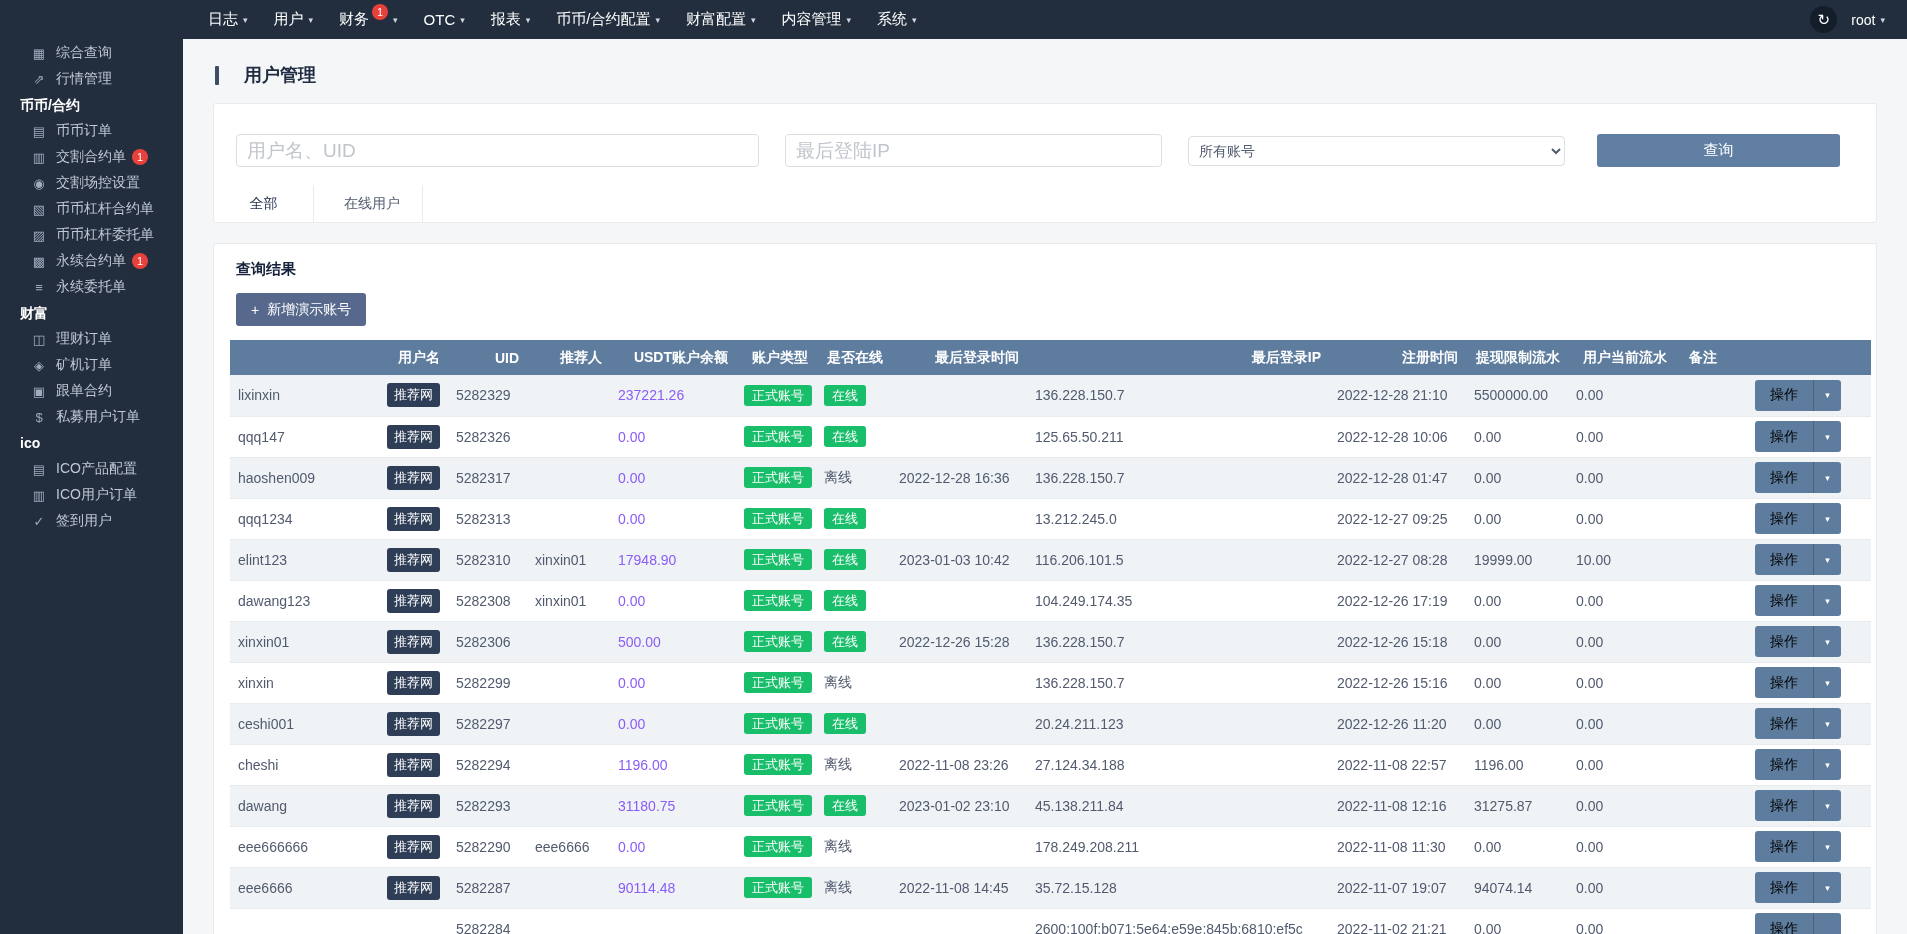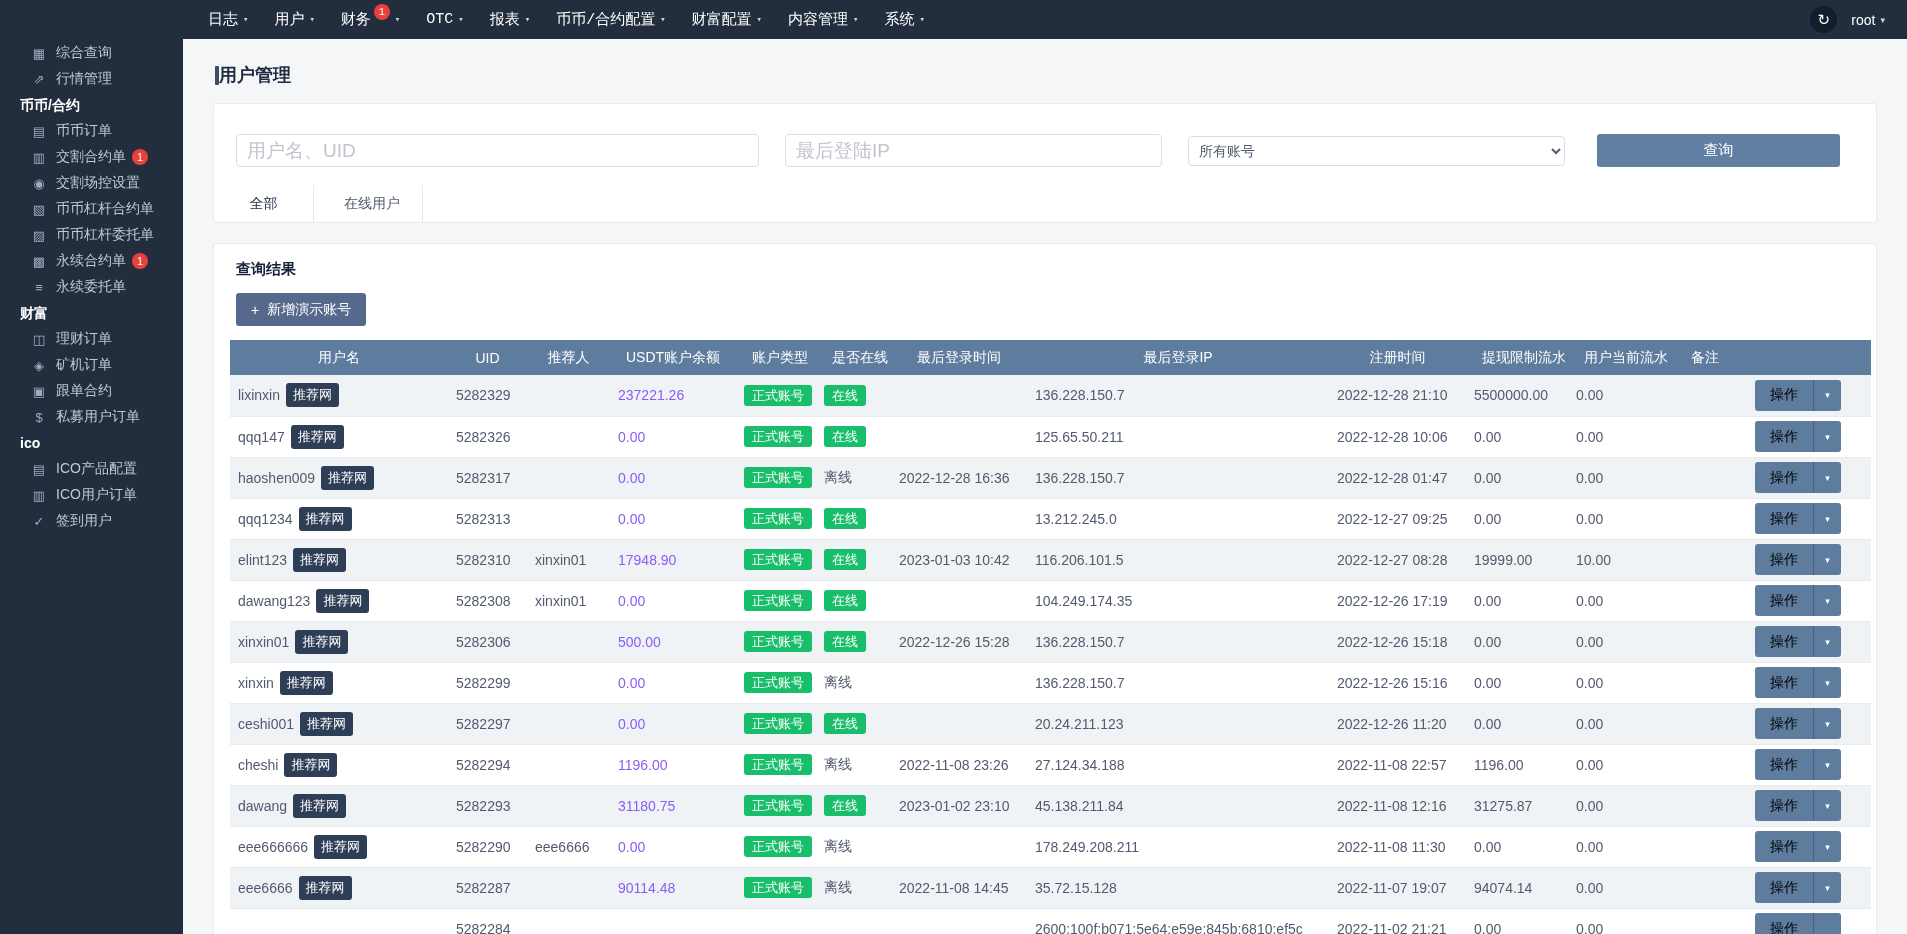--- a/index.html
+++ b/index.html
@@ -9,54 +9,54 @@
   
   .sidebar{width:183px;min-width:183px;background:#222d3d;padding-top:40px;overflow:hidden;}
   .side-section{height:26px;line-height:26px;padding-left:20px;color:#ffffff;font-size:14px;font-weight:bold;}
   .side-item{height:26px;display:flex;align-items:center;padding-left:30px;color:#bfc9d6;font-size:14px;cursor:pointer;white-space:nowrap;}
   .side-item .s-icon{width:18px;margin-right:8px;color:#9cadc0;font-size:13px;text-align:center;flex:none;}
   .badge-red{display:inline-block;min-width:16px;height:16px;line-height:16px;border-radius:8px;background:#e8413c;color:#fff;font-size:11px;text-align:center;margin-left:6px;font-weight:normal;padding:0 3px;}
   
   .main{flex:1;display:flex;flex-direction:column;overflow:hidden;}
   .navbar{height:39px;background:#222d3d;display:flex;align-items:center;padding:0 22px 0 12px;flex:none;}
   .nav-menu{display:flex;height:100%;}
-  .nav-item{display:flex;align-items:center;padding:0 13px;color:#fff;font-size:15px;cursor:pointer;gap:5px;white-space:nowrap;font-family:Liberation Mono, monospace;}
+  .nav-item{display:flex;align-items:center;padding:0 13px;color:#fff;font-size:15px;cursor:pointer;gap:5px;white-space:nowrap;}
   .nav-item .caret,.user-menu .caret{font-size:9px;color:#cfd6df;}
   .nav-badge{position:relative;top:-8px;margin-left:-2px;}
   .nav-right{margin-left:auto;display:flex;align-items:center;gap:14px;}
   .reload-btn{width:27px;height:27px;border-radius:50%;background:#141d2a;color:#fff;border:none;font-size:15px;cursor:pointer;line-height:27px;text-align:center;}
   .user-menu{display:flex;align-items:center;gap:5px;color:#fff;font-size:14px;cursor:pointer;}
   
   .content{flex:1;padding:0 30px;overflow:hidden;}
-  .page-title-row{display:flex;align-items:center;gap:0;padding:24px 2px 16px;}
+  .page-title-row{display:flex;align-items:center;gap:25px;padding:24px 2px 16px;}
   .title-bar{width:4px;height:19px;background:#3d4d66;border-radius:1px;}
   .page-title{font-size:18px;font-weight:bold;color:#202c42;}
   .card{background:#fff;border:1px solid #e8eaec;border-radius:3px;}
   .query-card{padding-top:16px;}
   .card-title{font-size:15px;font-weight:bold;color:#17233d;padding:0 22px;}
   .query-form{display:flex;align-items:center;gap:26px;padding:14px 22px 0;}
   .input{height:33px;border:1px solid #dcdee2;border-radius:4px;padding:0 10px;font-size:19px;color:#515a6e;outline:none;font-family:inherit;background:#fff;}
   .input::placeholder{color:#c0c4cc;}
   .input-user{width:523px;}
   .input-ip{width:377px;}
   .select{width:377px;height:30px;border:1px solid #dcdee2;border-radius:4px;font-size:14px;color:#515a6e;background:#fff;padding:0 6px;font-family:inherit;outline:none;}
   .search-btn{margin-left:6px;width:243px;height:33px;background:#607fa3;color:#fff;border:none;border-radius:3px;font-size:15px;cursor:pointer;font-family:inherit;}
   .tabs{display:flex;margin-top:18px;gap:8px;}
   .tab{min-width:100px;padding:0 22px;height:37px;line-height:37px;text-align:center;font-size:14px;color:#515a6e;border-right:1px solid #e8eaec;cursor:pointer;}
   .tab.active{color:#24334e;}
   
   .result-card{margin-top:20px;padding:16px 16px 0;border-bottom:none;}
   .result-card .card-title{padding:0 6px;}
   .add-btn{margin:14px 6px 0;height:33px;padding:0 15px;background:#56698c;color:#fff;border:none;border-radius:3px;font-size:14px;cursor:pointer;display:inline-flex;align-items:center;gap:8px;font-family:inherit;}
   .table{width:100%;border-collapse:collapse;table-layout:fixed;margin-top:14px;}
-  thead th{background:#5e7d9e;color:#fff;font-size:14px;font-weight:normal;text-align:center;height:35px;padding:0 16px;white-space:nowrap;overflow:hidden;}
+  thead th{background:#5e7d9e;color:#fff;font-size:14px;font-weight:bold;text-align:right;height:35px;padding:0 8px;white-space:nowrap;overflow:hidden;}
   tbody td{height:41px;padding:0 8px;font-size:14px;color:#515a6e;white-space:nowrap;overflow:hidden;border-bottom:1px solid #e8eaec;}
   tbody tr:nth-child(odd){background:#eff3f6;}
   tbody tr:nth-child(even){background:#fff;}
-  .user-cell{display:flex;align-items:center;justify-content:flex-start;gap:6px;}
+  .user-cell{display:flex;align-items:center;justify-content:space-between;gap:6px;}
   .ref-badge{background:#2f3e57;color:#fff;font-size:13px;padding:3px 7px;border-radius:3px;flex:none;}
   .link{color:#8b5cf6;cursor:pointer;text-decoration:none;}
   .badge-green{display:inline-block;background:#19be6b;color:#fff;font-size:13px;padding:4px 8px;border-radius:3px;line-height:1;}
   .action-td{text-align:center;}
   .action-group{display:inline-flex;}
   .action-main{height:31px;padding:0 15px;background:#5e7d9e;color:#000000;border:none;border-radius:3px 0 0 3px;font-size:14px;cursor:pointer;font-family:inherit;}
   .action-caret{width:28px;height:31px;background:#5e7d9e;color:#fff;border:none;border-left:1px solid rgba(0,0,0,0.22);border-radius:0 3px 3px 0;font-size:9px;cursor:pointer;}
 </style>
 </head>
 <body>

